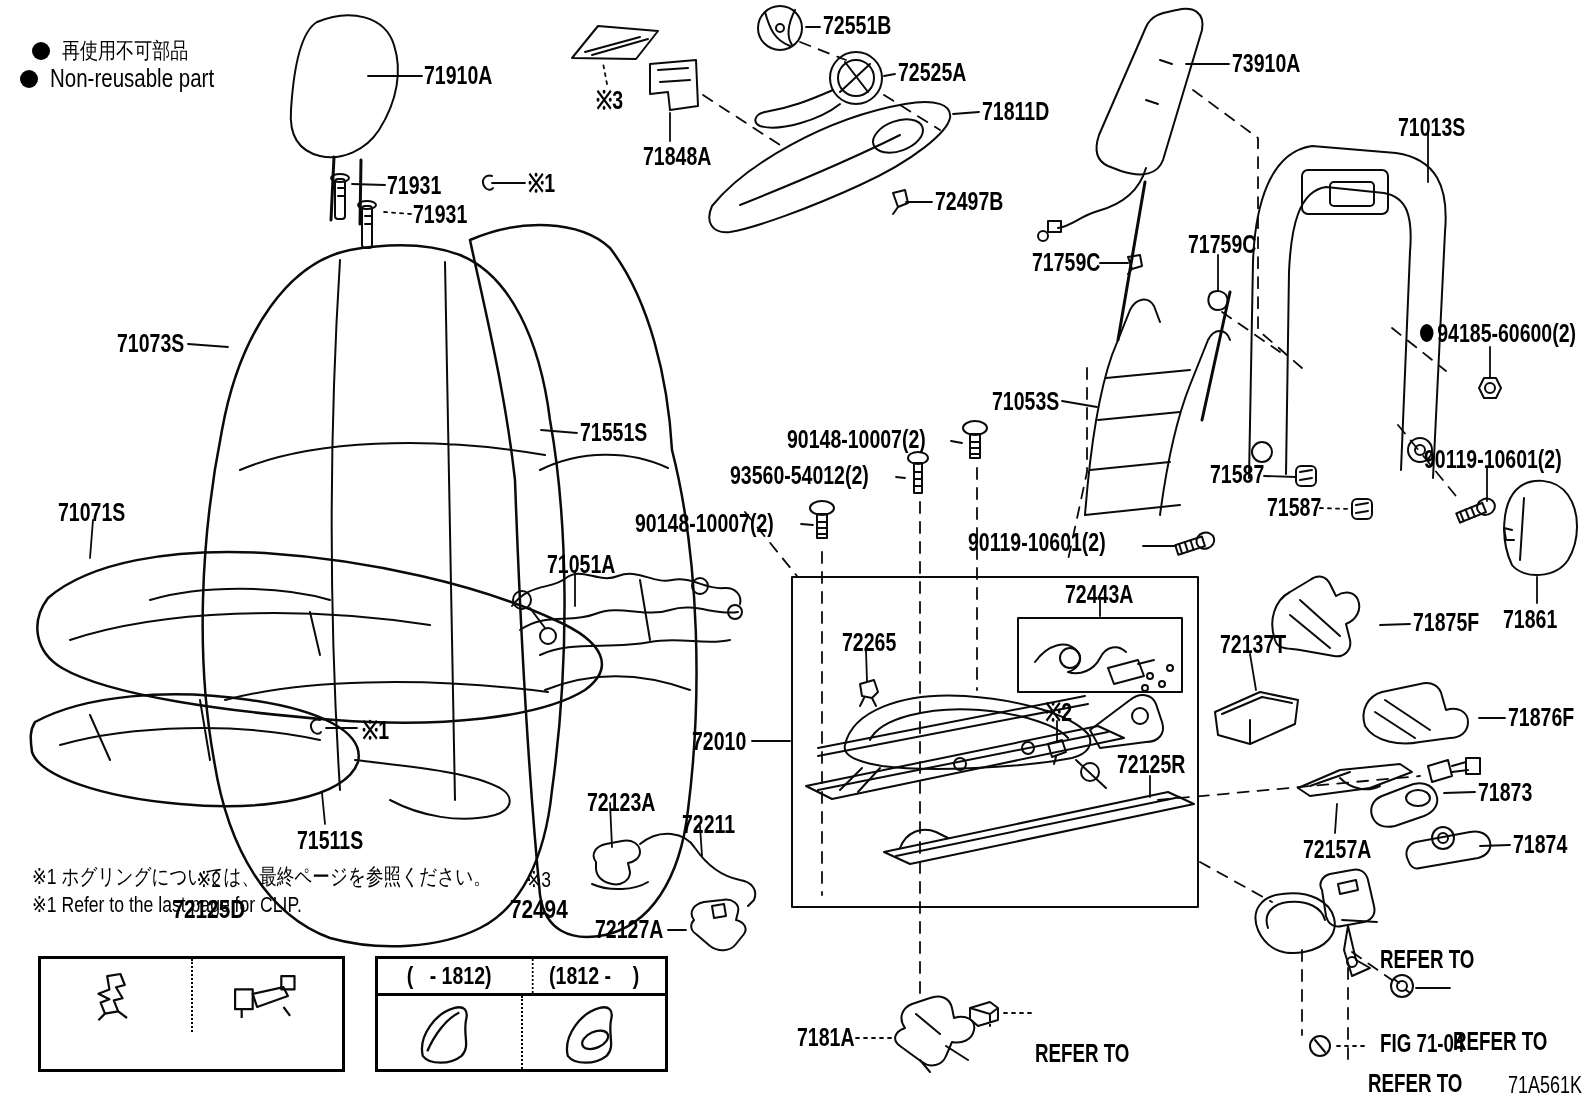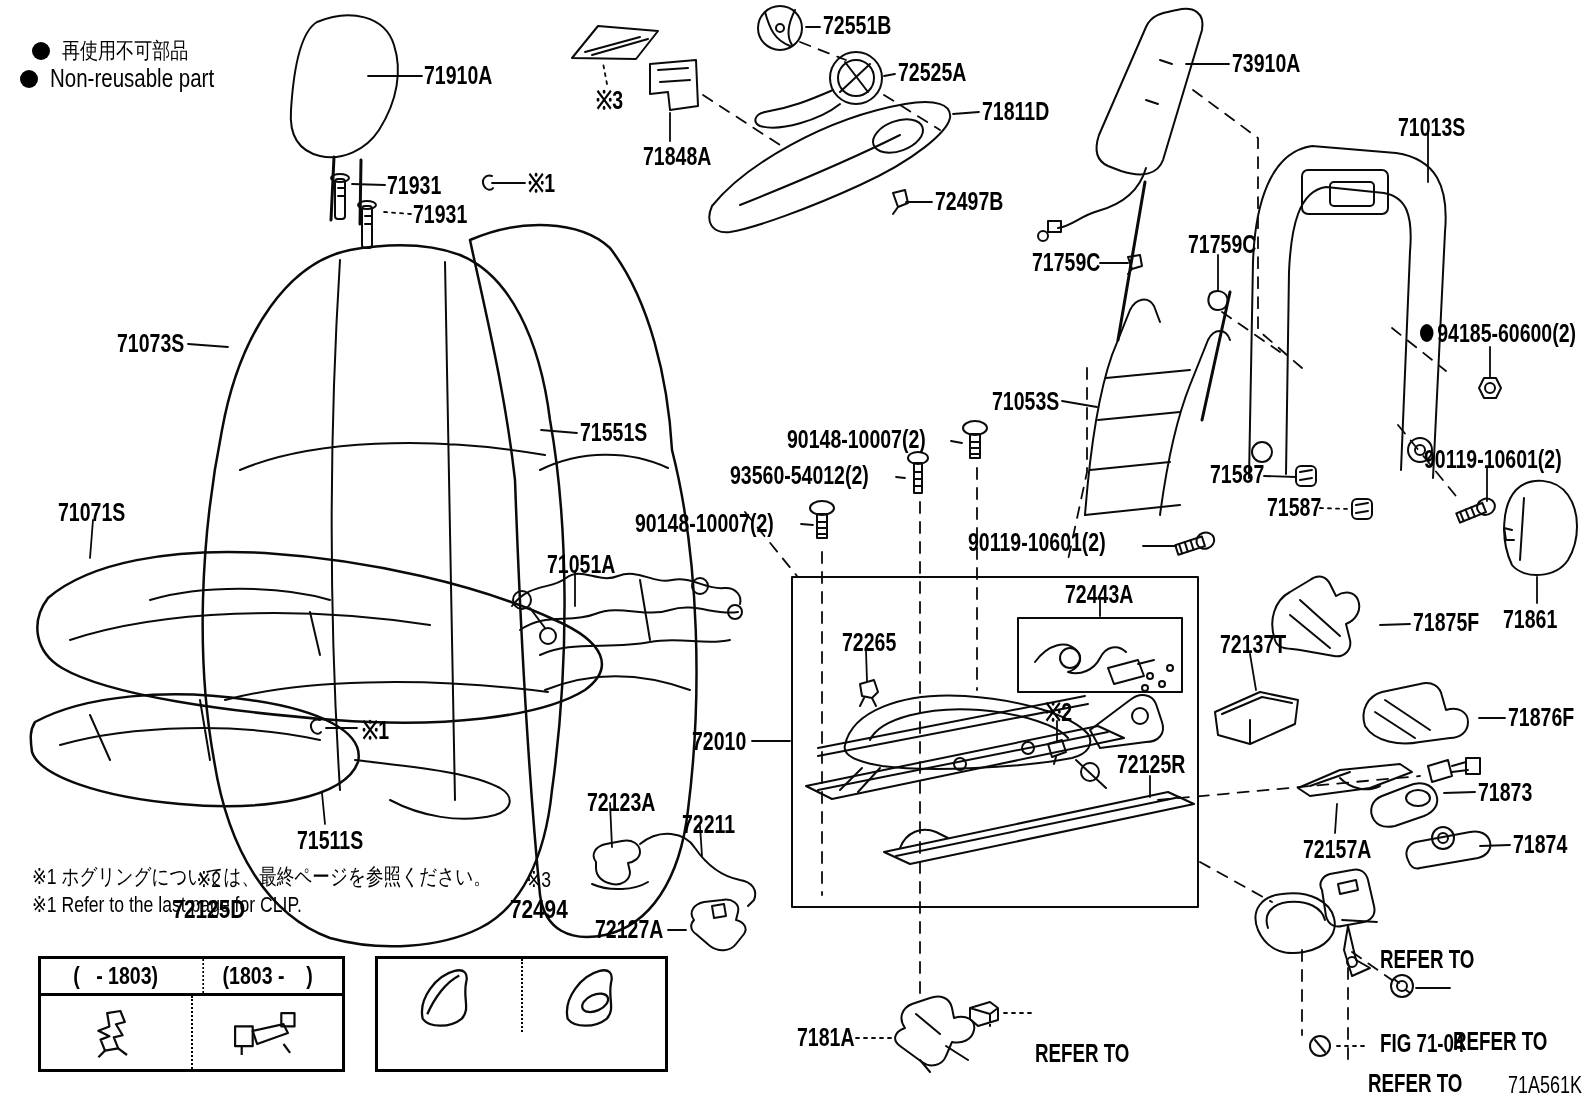--- a/index.html
+++ b/index.html
@@ -391,24 +391,20 @@
   </div>
 
   <div class="footnote" style="left:32px;top:862px">※1 ホグリングについては、最終ページを参照ください。</div>
   <div class="footnote" style="left:32px;top:892px">※1 Refer to the last page for CLIP.</div>
 
   <div class="vtable" style="left:38px;top:956px;width:307px;height:116px">
     <div class="vtitle">
       <span class="marker">※2</span>
       <span>72125D</span>
     </div>
-    <div class="vhead">
-      <div class="vcell">(   - 1803)</div>
-      <div class="vcell">(1803 -    )</div>
-    </div>
     <div class="vbody">
       <div class="vcell">
         <svg width="66" height="66" viewBox="0 0 60 60" fill="none" stroke="#0a0a0a" stroke-width="2" stroke-linejoin="round">
           <path d="M22,12 L34,10 L38,20 L30,22 L36,32 L28,34 L32,44 L20,46 L16,36 L24,33 L14,28 L24,24 Z"></path>
           <path d="M20,46 L14,52 M32,44 L40,50"></path>
         </svg>
       </div>
       <div class="vcell">
         <svg width="80" height="66" viewBox="0 0 70 60" fill="none" stroke="#0a0a0a" stroke-width="2" stroke-linejoin="round">
           <rect x="6" y="24" width="16" height="18"></rect>
@@ -418,20 +414,24 @@
         </svg>
       </div>
     </div>
   </div>
 
   <div class="vtable" style="left:375px;top:956px;width:293px;height:116px">
     <div class="vtitle">
       <span class="marker">※3</span>
       <span>72494</span>
     </div>
+    <div class="vhead">
+      <div class="vcell">(   - 1812)</div>
+      <div class="vcell">(1812 -    )</div>
+    </div>
     <div class="vbody">
       <div class="vcell">
         <svg width="80" height="70" viewBox="0 0 70 60" fill="none" stroke="#0a0a0a" stroke-width="2" stroke-linejoin="round">
           <path d="M12,50 C8,32 24,12 40,8 C48,6 52,10 50,18 C47,32 54,42 46,50 C36,58 18,58 12,50 Z"></path>
           <path d="M16,46 C22,32 32,18 44,12"></path>
         </svg>
       </div>
       <div class="vcell">
         <svg width="80" height="70" viewBox="0 0 70 60" fill="none" stroke="#0a0a0a" stroke-width="2" stroke-linejoin="round">
           <path d="M12,50 C8,32 24,12 40,8 C48,6 52,10 50,18 C47,32 54,42 46,50 C36,58 18,58 12,50 Z"></path>

